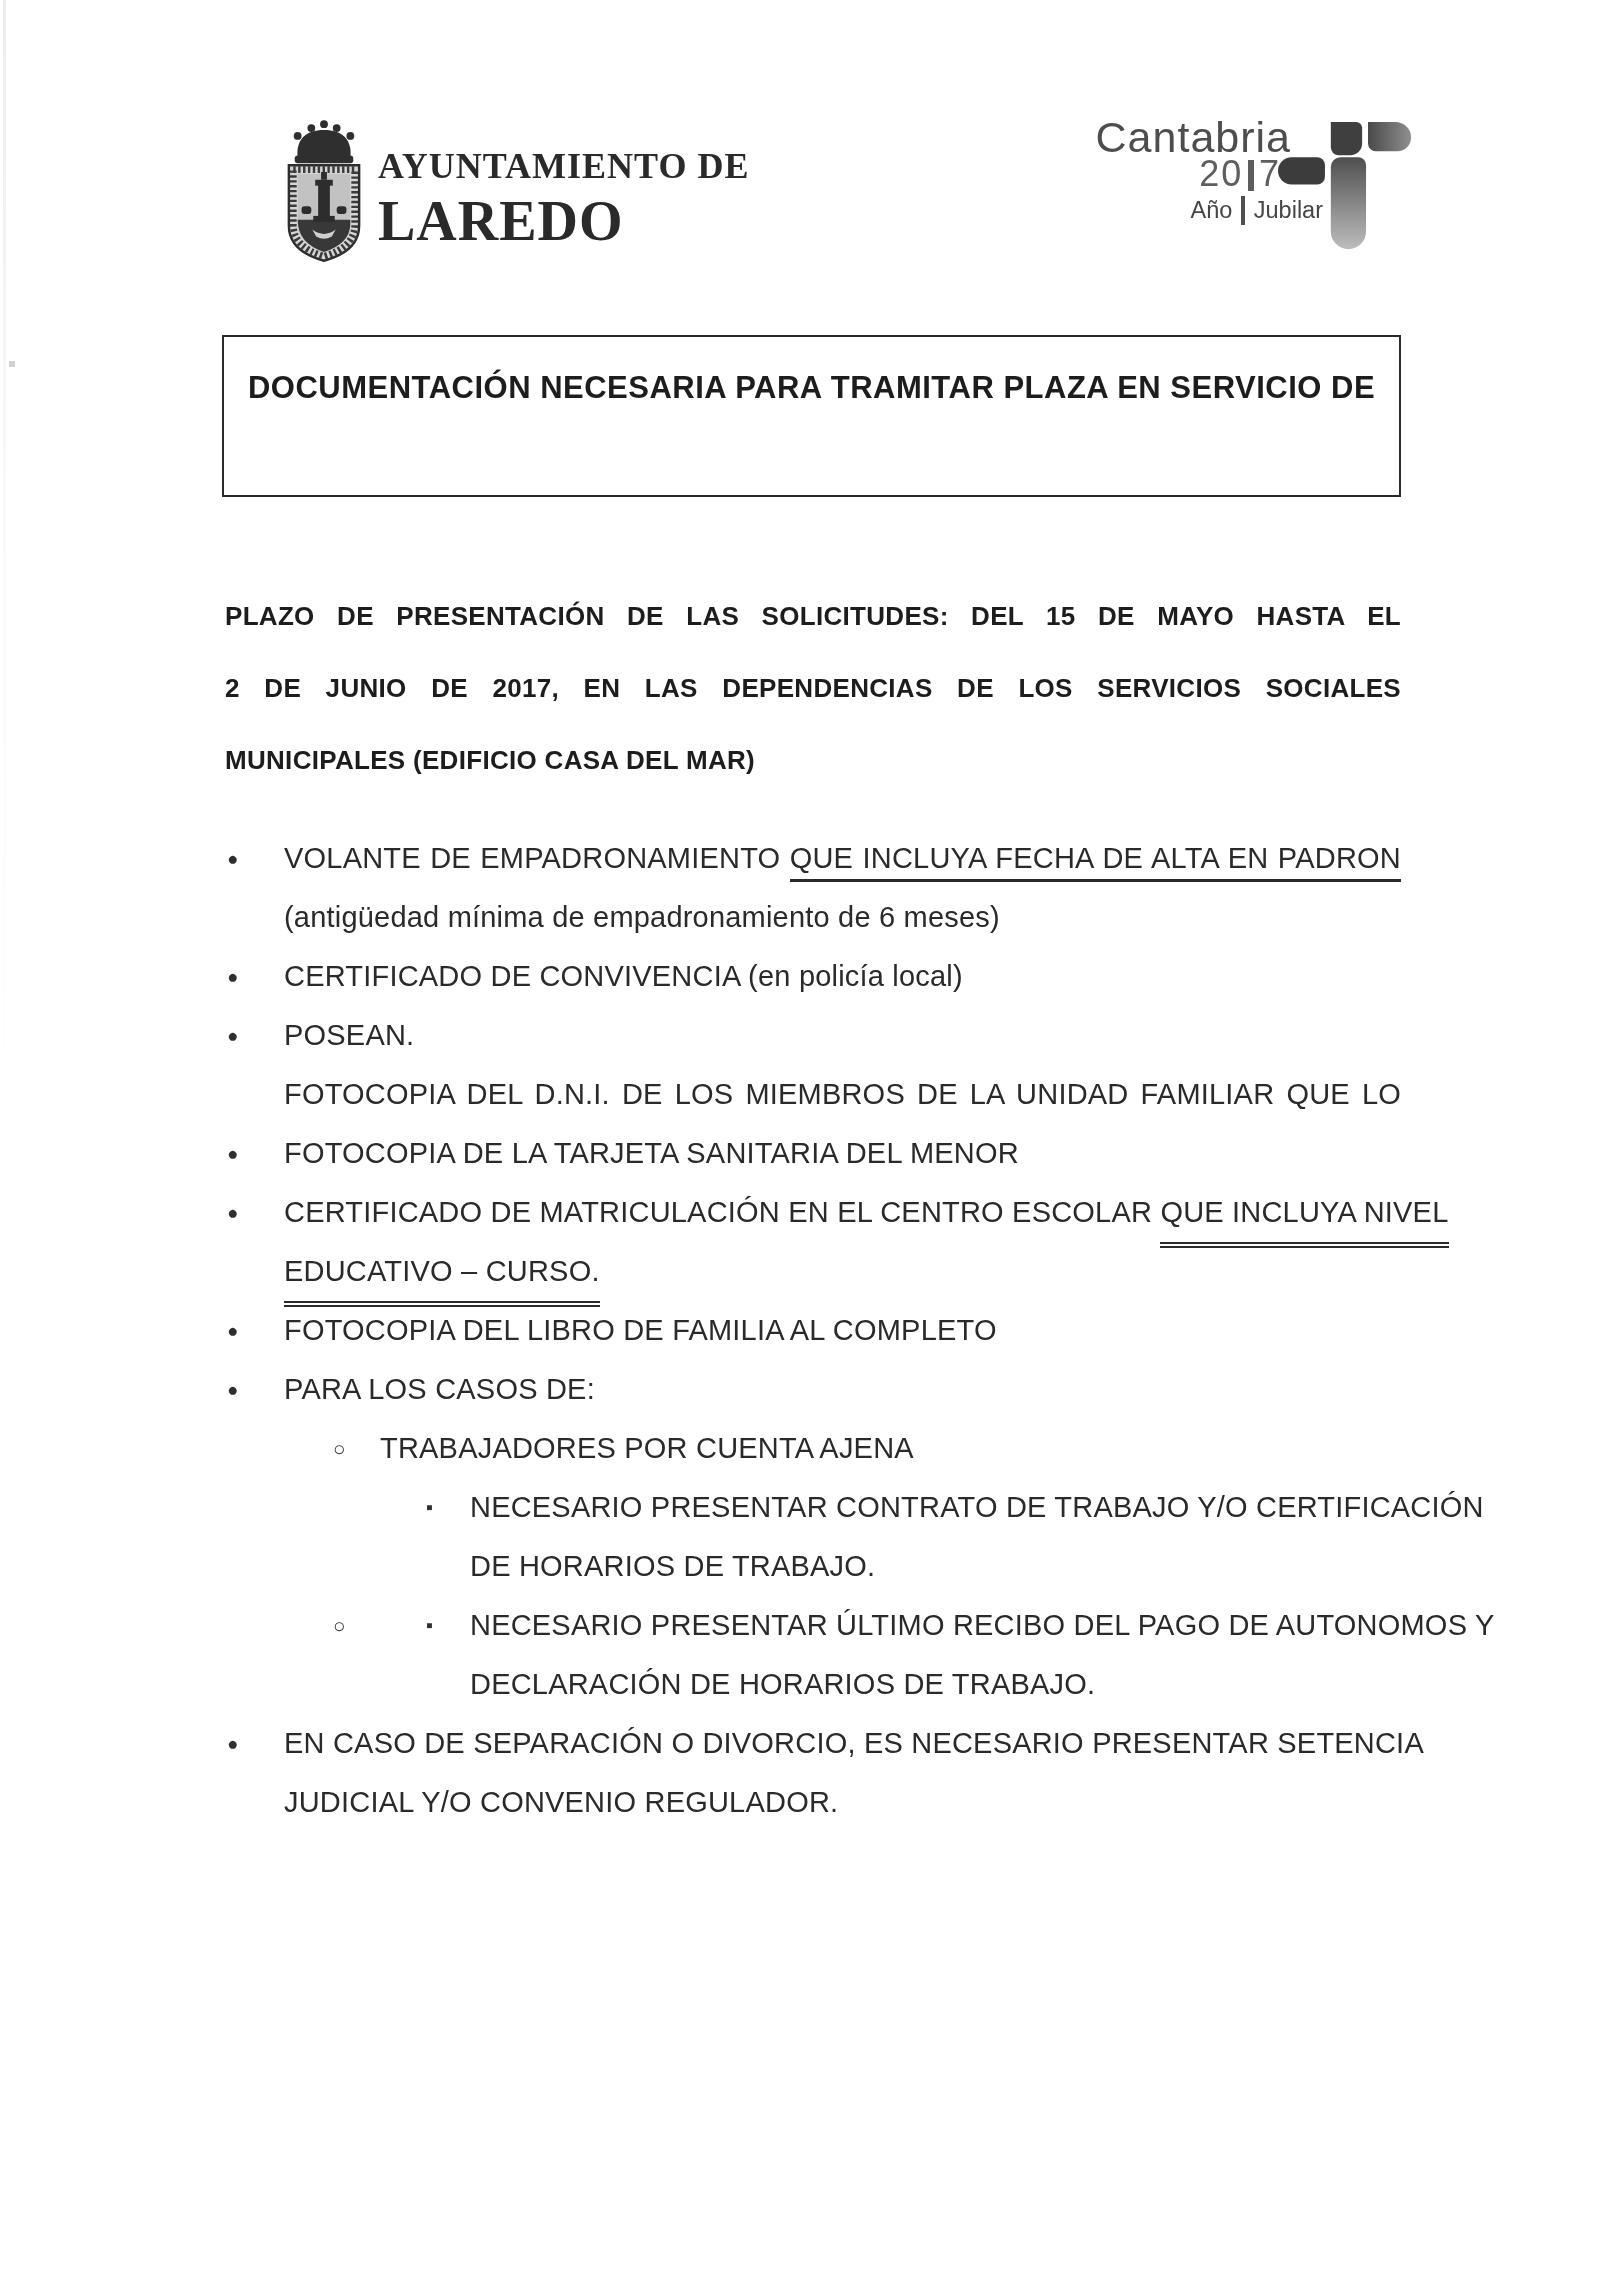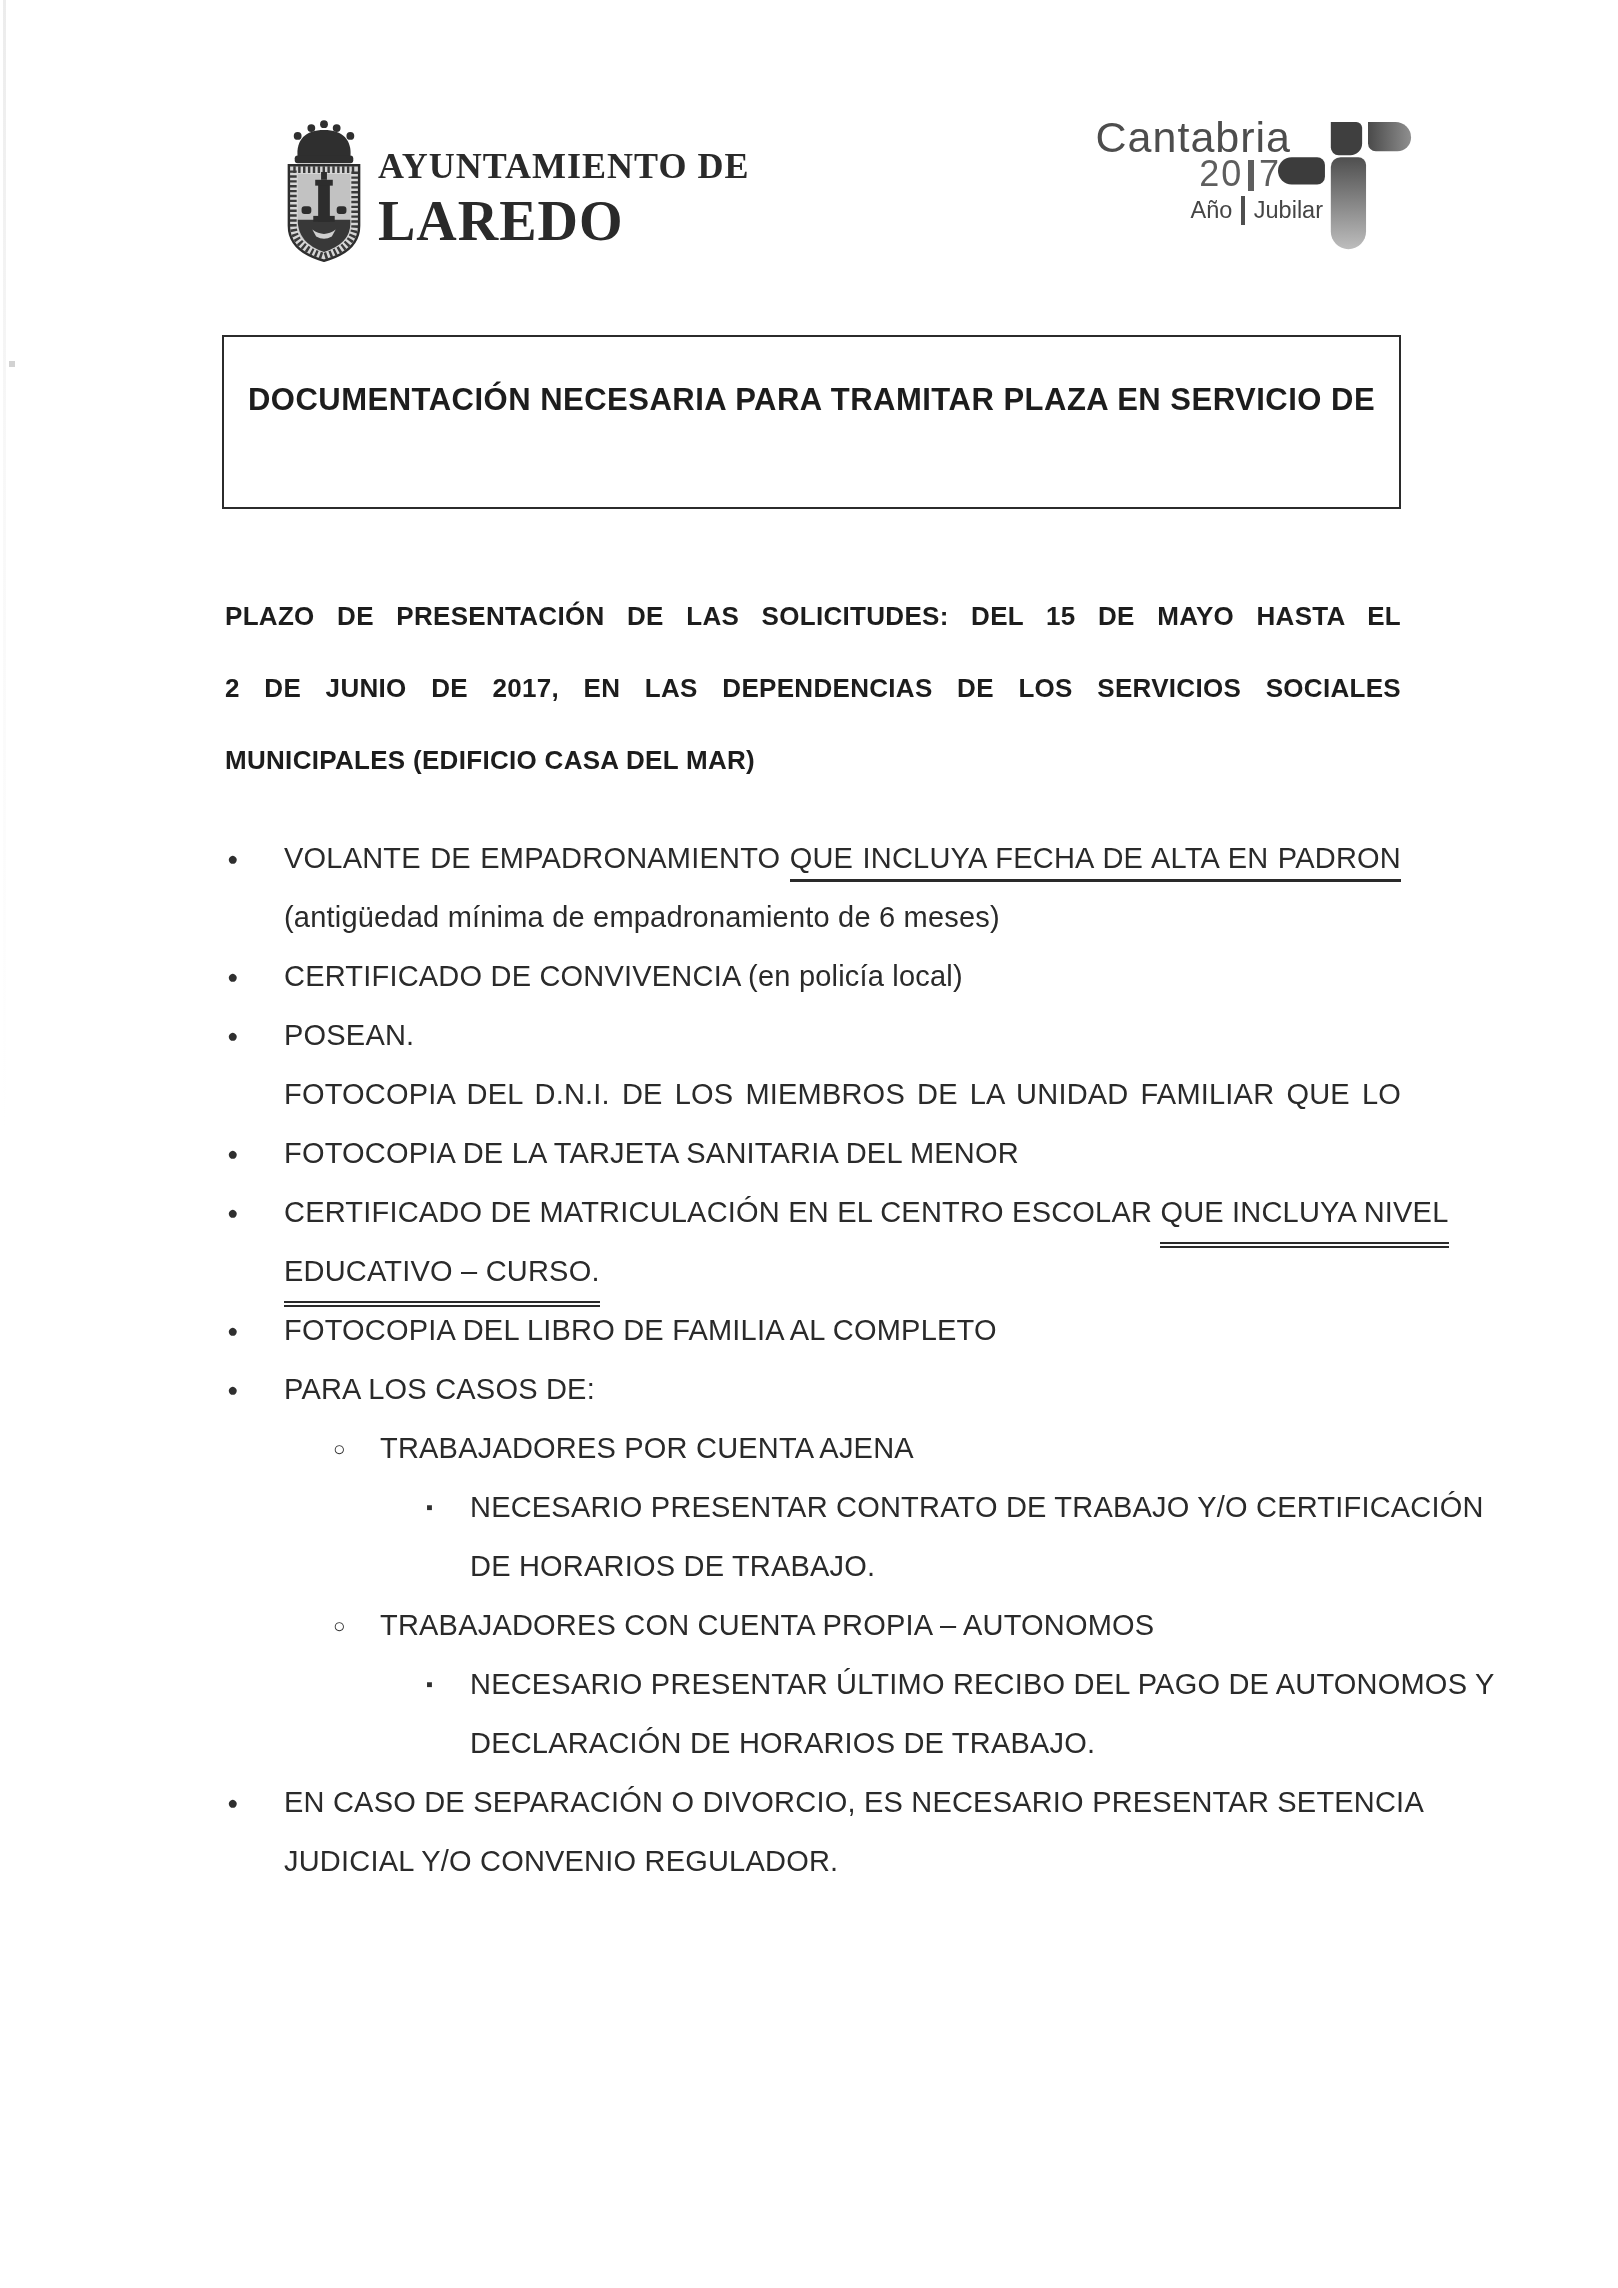--- a/index.html
+++ b/index.html
@@ -26,21 +26,21 @@
     font-size:23.5px;line-height:27.4px;color:#454545;}
   .jbar1{display:inline-block;width:5.9px;height:31px;background:#5e5e5e;margin:0 4.9px;vertical-align:-4.9px;}
   .jbar2{display:inline-block;width:3.9px;height:29px;background:#4f4f4f;margin:0 8.8px;vertical-align:-6.9px;}
   .jmark{position:absolute;left:1272px;top:118px;}
 
   
   .tbox{
     position:absolute;left:222px;top:335px;width:1175px;height:142px;
     border:2.9px solid #2b2b2b;text-align:center;
     font-weight:bold;font-size:31px;line-height:69px;color:#1d1d1d;
-    padding-top:28px;letter-spacing:0.5px;
+    padding-top:16px;letter-spacing:0.5px;
   }
 
   
   .intro{
     position:absolute;left:225px;top:580px;width:1176px;
     font-weight:bold;font-size:26px;line-height:72px;color:#1d1d1d;letter-spacing:0.3px;
   }
 
   
   .list{
@@ -178,21 +178,20 @@
     </div>
 
     <div class="li lvl3">
       <span class="mk mk3">▪</span>
       <div class="ln stretch">NECESARIO PRESENTAR CONTRATO DE TRABAJO Y/O CERTIFICACIÓN</div>
       <div class="ln">DE HORARIOS DE TRABAJO.</div>
     </div>
 
     <div class="li lvl2">
       <span class="mk mk2">○</span>
-      <div class="ln">TRABAJADORES CON CUENTA PROPIA – AUTONOMOS</div>
     </div>
 
     <div class="li lvl3">
       <span class="mk mk3">▪</span>
       <div class="ln stretch">NECESARIO PRESENTAR ÚLTIMO RECIBO DEL PAGO DE AUTONOMOS Y</div>
       <div class="ln">DECLARACIÓN DE HORARIOS DE TRABAJO.</div>
     </div>
 
     <div class="li lvl1">
       <span class="mk mk1">●</span>

